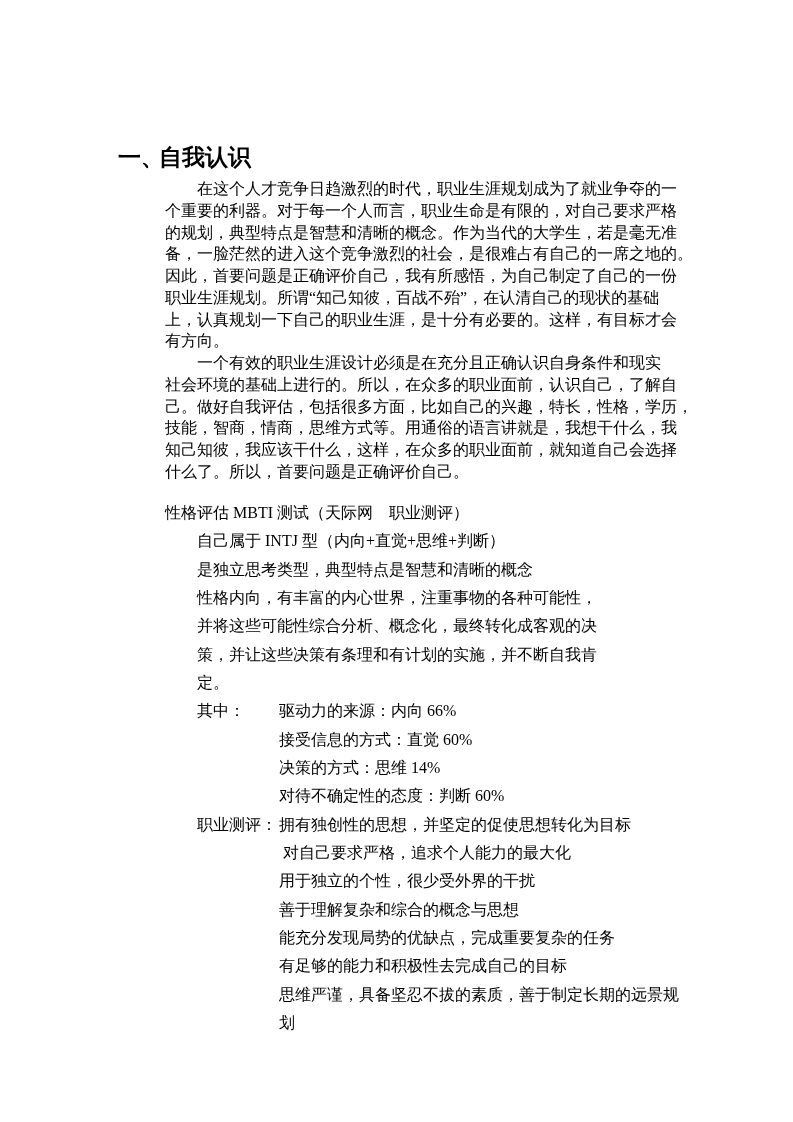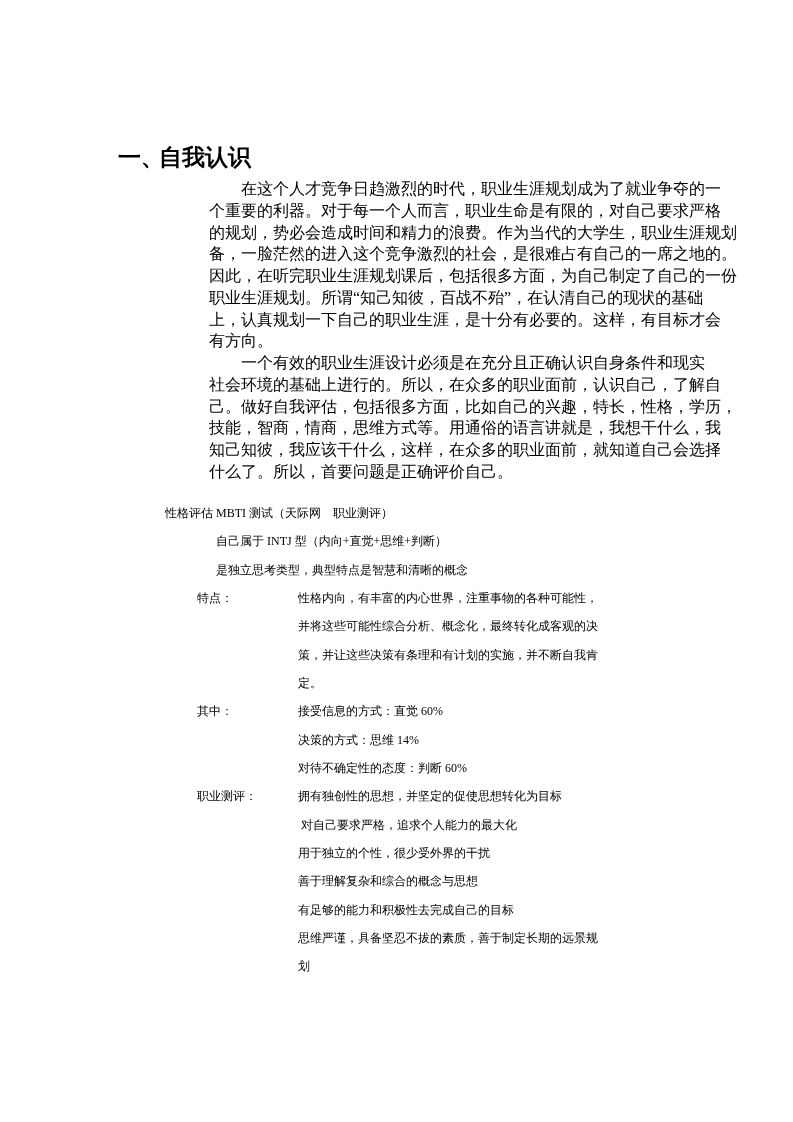--- a/index.html
+++ b/index.html
@@ -36,48 +36,46 @@
     position: absolute;
     left: 165px;
     top: 178px;
     width: 516px;
     font-size: 16px;
   }
   .para .line {
     line-height: 21.75px;
     height: 21.75px;
     white-space: pre;
-    margin-left: 44px;
   }
   .mbti {
     position: absolute;
     left: 165px;
     top: 499px;
     width: 520px;
-    font-size: 12px;
+    font-size: 16px;
   }
   .mbti-title {
     line-height: 28.33px;
     height: 28.33px;
     white-space: pre;
   }
   .mbti-row {
     display: flex;
     padding-left: 32px;
   }
   .mbti-row .row-label {
     flex: none;
     width: 82px;
     line-height: 28.33px;
     white-space: pre;
   }
   .mbti-row .row-content {
     flex: 1;
     min-width: 0;
-    margin-left: 19px;
   }
   .mbti-row .row-content .line {
     line-height: 28.33px;
     height: 28.33px;
     white-space: pre;
   }
 </style>
 </head>
 <body>
 
@@ -85,23 +83,23 @@
 
   <div class="heading">
     <span class="h-num">一、</span>
     <span class="h-title">自我认识</span>
   </div>
 
   <div class="content">
       <div class="para">
         <div class="line">　　在这个人才竞争日趋激烈的时代，职业生涯规划成为了就业争夺的一</div>
         <div class="line">个重要的利器。对于每一个人而言，职业生命是有限的，对自己要求严格</div>
-        <div class="line">的规划，势必会造成时间和精力的浪费。作为当代的大学生，职业生涯规划</div>
+        <div class="line">的规划，典型特点是智慧和清晰的概念。作为当代的大学生，若是毫无准</div>
         <div class="line">备，一脸茫然的进入这个竞争激烈的社会，是很难占有自己的一席之地的。</div>
-        <div class="line">因此，在听完职业生涯规划课后，包括很多方面，为自己制定了自己的一份</div>
+        <div class="line">因此，首要问题是正确评价自己，我有所感悟，为自己制定了自己的一份</div>
         <div class="line">职业生涯规划。所谓“知己知彼，百战不殆”，在认清自己的现状的基础</div>
         <div class="line">上，认真规划一下自己的职业生涯，是十分有必要的。这样，有目标才会</div>
         <div class="line">有方向。</div>
       </div>
       <div class="para">
         <div class="line">　　一个有效的职业生涯设计必须是在充分且正确认识自身条件和现实</div>
         <div class="line">社会环境的基础上进行的。所以，在众多的职业面前，认识自己，了解自</div>
         <div class="line">己。做好自我评估，包括很多方面，比如自己的兴趣，特长，性格，学历，</div>
         <div class="line">技能，智商，情商，思维方式等。用通俗的语言讲就是，我想干什么，我</div>
         <div class="line">知己知彼，我应该干什么，这样，在众多的职业面前，就知道自己会选择</div>
@@ -112,43 +110,44 @@
   <div class="mbti">
     <div class="mbti-title">性格评估 MBTI 测试（天际网　职业测评）</div>
     <div>
         <div class="mbti-row">
           <div class="row-content">
             <div class="line">自己属于 INTJ 型（内向+直觉+思维+判断）</div>
             <div class="line">是独立思考类型，典型特点是智慧和清晰的概念</div>
           </div>
         </div>
         <div class="mbti-row">
-          <div class="row-label">特点：</div>
           <div class="row-content">
             <div class="line">性格内向，有丰富的内心世界，注重事物的各种可能性，</div>
             <div class="line">并将这些可能性综合分析、概念化，最终转化成客观的决</div>
             <div class="line">策，并让这些决策有条理和有计划的实施，并不断自我肯</div>
             <div class="line">定。</div>
           </div>
         </div>
         <div class="mbti-row">
           <div class="row-label">其中：</div>
           <div class="row-content">
+            <div class="line">驱动力的来源：内向 66%</div>
             <div class="line">接受信息的方式：直觉 60%</div>
             <div class="line">决策的方式：思维 14%</div>
             <div class="line">对待不确定性的态度：判断 60%</div>
           </div>
         </div>
         <div class="mbti-row">
           <div class="row-label">职业测评：</div>
           <div class="row-content">
             <div class="line">拥有独创性的思想，并坚定的促使思想转化为目标</div>
             <div class="line"> 对自己要求严格，追求个人能力的最大化</div>
             <div class="line">用于独立的个性，很少受外界的干扰</div>
             <div class="line">善于理解复杂和综合的概念与思想</div>
+            <div class="line">能充分发现局势的优缺点，完成重要复杂的任务</div>
             <div class="line">有足够的能力和积极性去完成自己的目标</div>
             <div class="line">思维严谨，具备坚忍不拔的素质，善于制定长期的远景规</div>
             <div class="line">划</div>
           </div>
         </div>
       </div>
   </div>
 
 </div>
 

